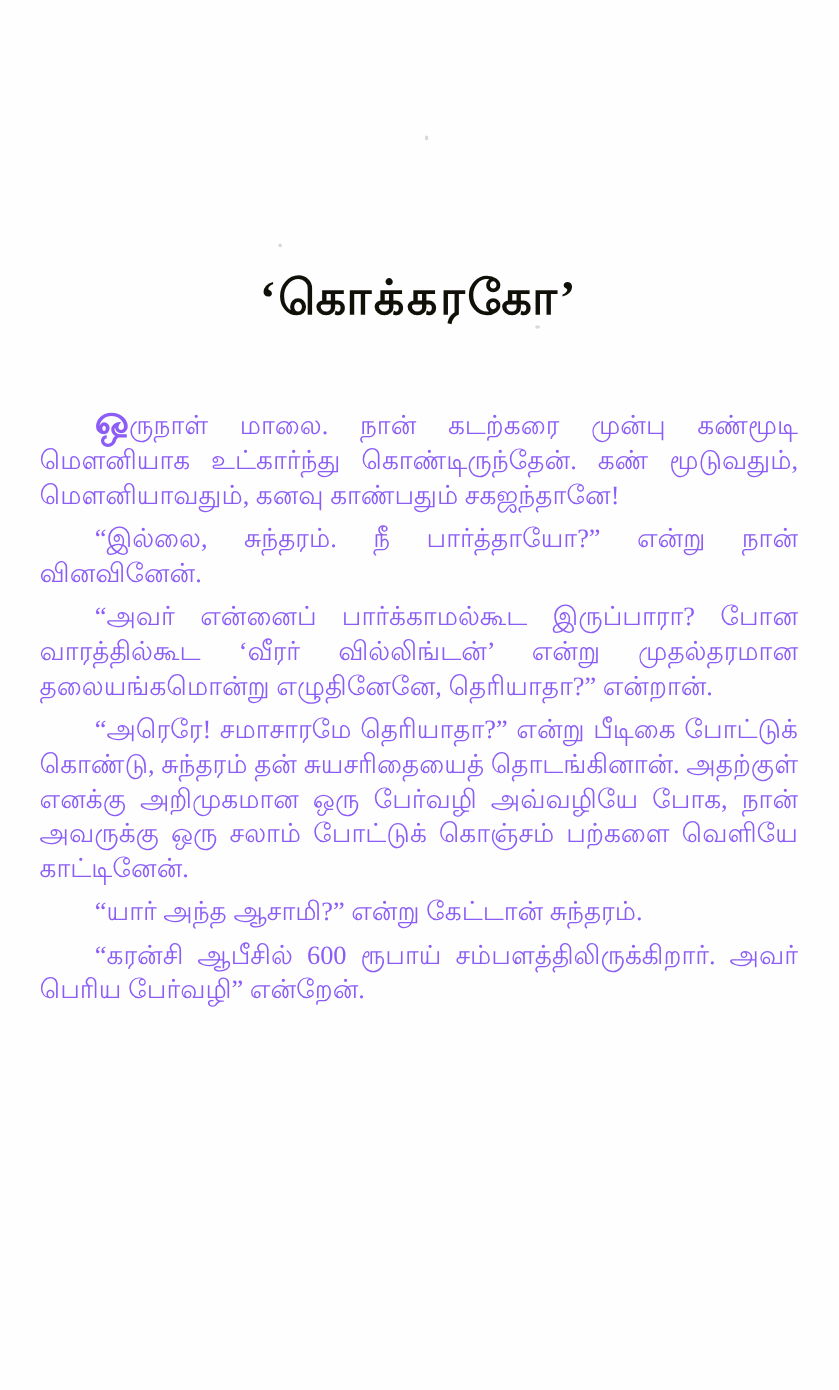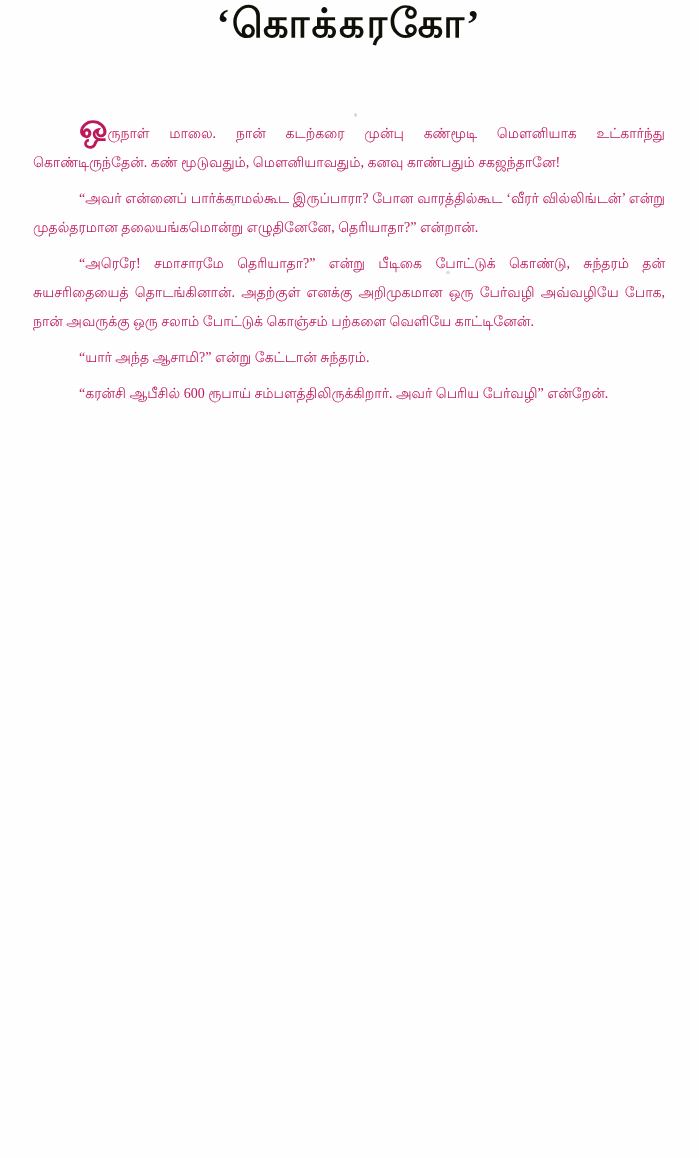--- a/index.html
+++ b/index.html
@@ -18,38 +18,39 @@
   .page {
     width: 699px;
     height: 1158px;
     background: #fefefe;
     box-sizing: border-box;
     padding: 0 34px 0 33px;
     position: relative;
   }
   .page-title {
     margin: 0;
+    padding-top: 225px;
     text-align: center;
     font-size: 40px;
     font-weight: 700;
     letter-spacing: 2px;
     line-height: 1.2;
     color: #111008;
     white-space: nowrap;
   }
   .story-body {
     margin-top: 62px;
   }
   .story-body p {
     margin: 4px 0 7px 0;
-    font-size: 14px;
+    font-size: 22px;
     line-height: 29px;
     text-align: justify;
     text-indent: 46px;
-    color: #be185d;
+    color: #8b5cf6;
   }
   .para-first::first-letter {
     font-size: 34px;
     line-height: 1;
     font-weight: 600;
   }
   
   .speck {
     position: absolute;
     background: #b9b9b9;
@@ -66,19 +67,20 @@
 <div class="page">
 
   <div class="speck speck-1"></div>
   <div class="speck speck-2"></div>
   <div class="speck speck-3"></div>
 
   <h1 class="page-title">‘கொக்கரகோ’</h1>
 
   <div class="story-body">
     <p class="para-first">ஒருநாள் மாலை. நான் கடற்கரை முன்பு கண்மூடி மௌனியாக உட்கார்ந்து கொண்டிருந்தேன். கண் மூடுவதும், மௌனியாவதும், கனவு காண்பதும் சகஜந்தானே!</p>
+    <p>“இல்லை, சுந்தரம். நீ பார்த்தாயோ?” என்று நான் வினவினேன்.</p>
     <p>“அவர் என்னைப் பார்க்காமல்கூட இருப்பாரா? போன வாரத்தில்கூட ‘வீரர் வில்லிங்டன்’ என்று முதல்தரமான தலையங்கமொன்று எழுதினேனே, தெரியாதா?” என்றான்.</p>
     <p>“அரெரே! சமாசாரமே தெரியாதா?” என்று பீடிகை போட்டுக் கொண்டு, சுந்தரம் தன் சுயசரிதையைத் தொடங்கினான். அதற்குள் எனக்கு அறிமுகமான ஒரு பேர்வழி அவ்வழியே போக, நான் அவருக்கு ஒரு சலாம் போட்டுக் கொஞ்சம் பற்களை வெளியே காட்டினேன்.</p>
     <p>“யார் அந்த ஆசாமி?” என்று கேட்டான் சுந்தரம்.</p>
     <p>“கரன்சி ஆபீசில் 600 ரூபாய் சம்பளத்திலிருக்கிறார். அவர் பெரிய பேர்வழி” என்றேன்.</p>
   </div>
 
 </div>
 
 </body></html>

